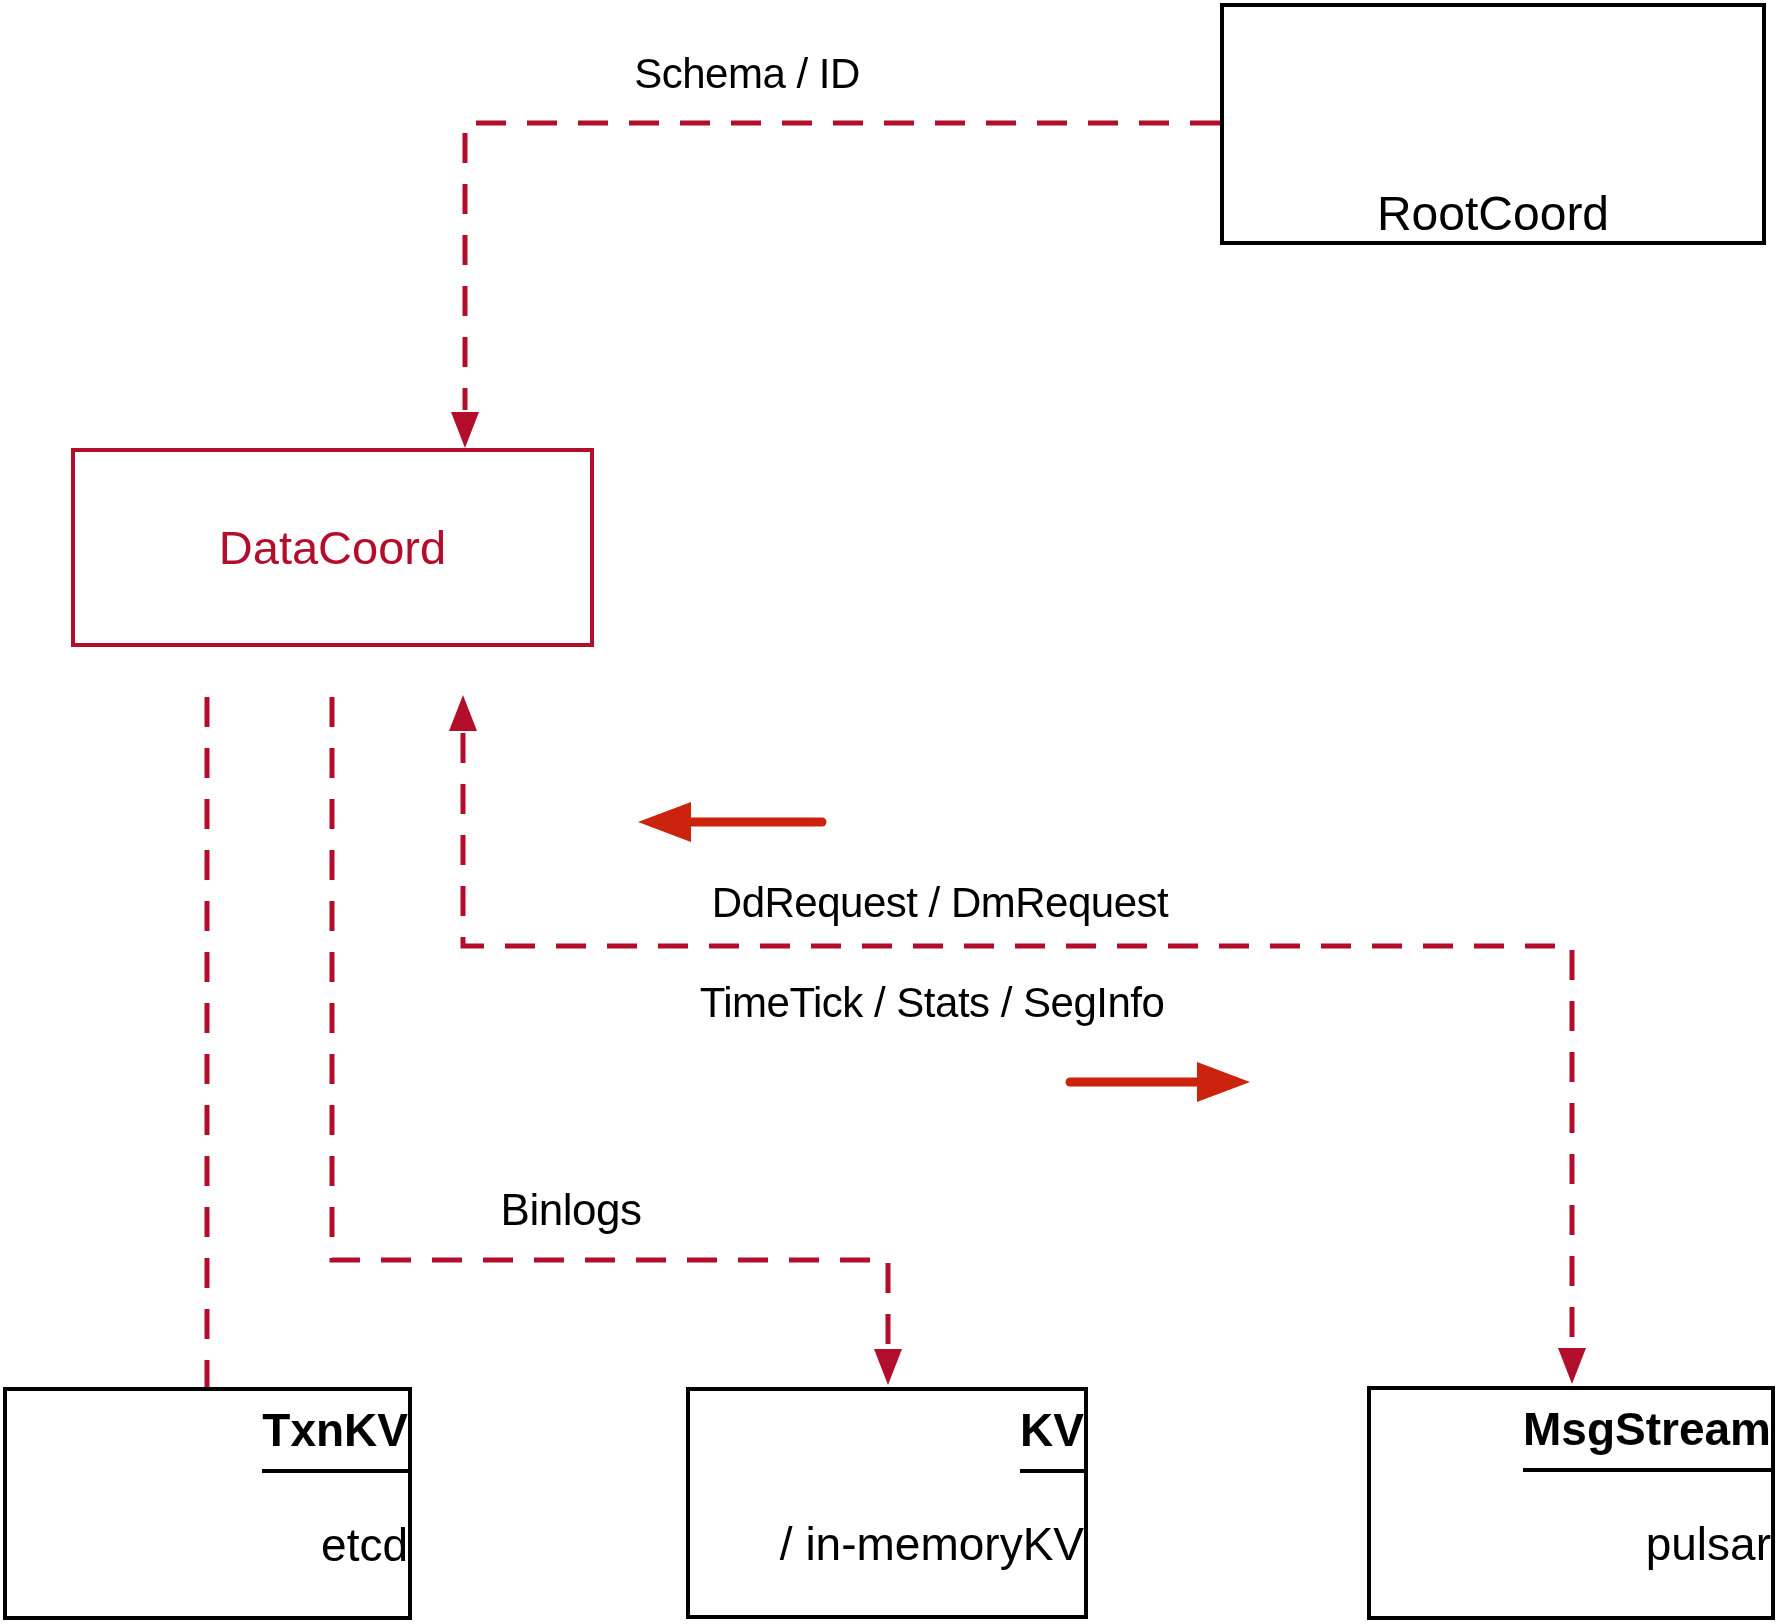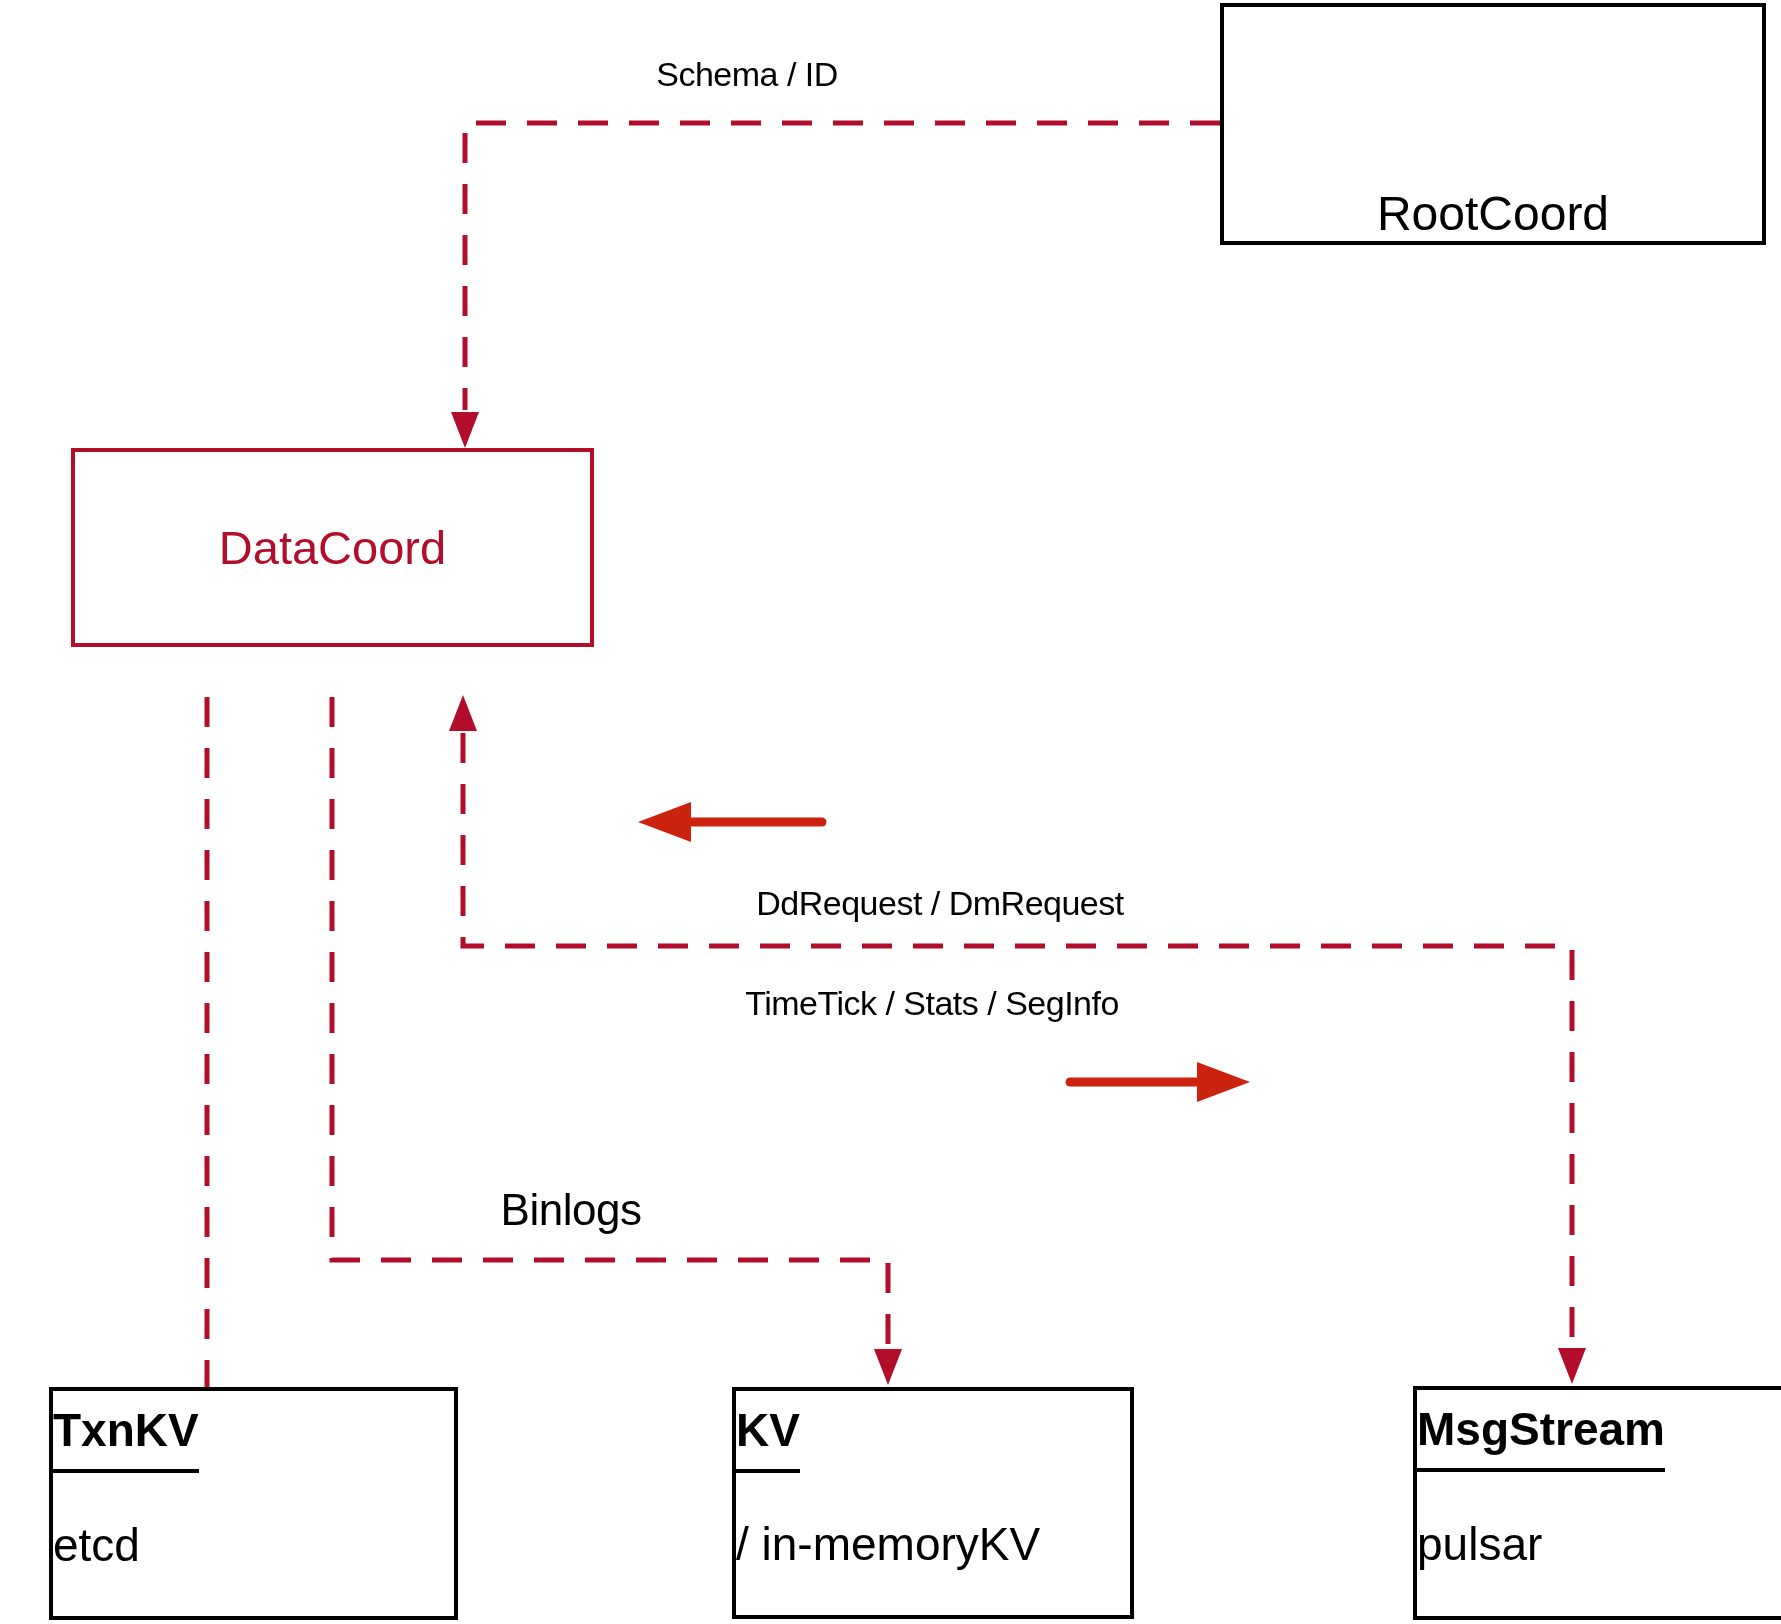--- a/index.html
+++ b/index.html
@@ -45,45 +45,44 @@
   .node-datacoord {
     left: 71px; top: 448px; width: 523px; height: 199px;
     border: 4px solid var(--crimson, #b30d2c);
     color: var(--crimson, #b30d2c);
     font-size: 47px;
   }
 
   .table-node {
     border: 4px solid var(--ink, #000000);
     flex-direction: column;
-    align-items: flex-start;
+    align-items: flex-end;
     justify-content: flex-start;
     font-size: 46px;
-    margin-left: 46px;
   }
   .table-node .row-header {
     height: 78px;
     border-bottom: 4px solid var(--ink, #000000);
     display: flex; align-items: center; justify-content: center;
     font-weight: bold;
   }
   .table-node .row-body {
     flex: 1;
     display: flex; flex-direction: column;
     align-items: center; justify-content: center;
     line-height: 64px;
   }
   .node-txnkv     { left: 3px;    top: 1387px; width: 409px; height: 233px; }
   .node-kv        { left: 686px;  top: 1387px; width: 402px; height: 232px; }
   .node-msgstream { left: 1367px; top: 1386px; width: 408px; height: 234px; }
 
   .edge-label {
     position: absolute;
     transform: translate(-50%, -50%);
-    font-size: 34px;
+    font-size: 42px;
     letter-spacing: -0.5px;
     white-space: nowrap;
     color: var(--ink, #000000);
   }
   .label-schema-id   { left: 747px;  top: 74px;   }
   .label-dd-dm       { left: 940px;  top: 903px;  }
   .label-timetick    { left: 932px;  top: 1003px; }
   .label-binlogs     { left: 571px;  top: 1210px; font-size: 44px; }
 </style>
 </head>

